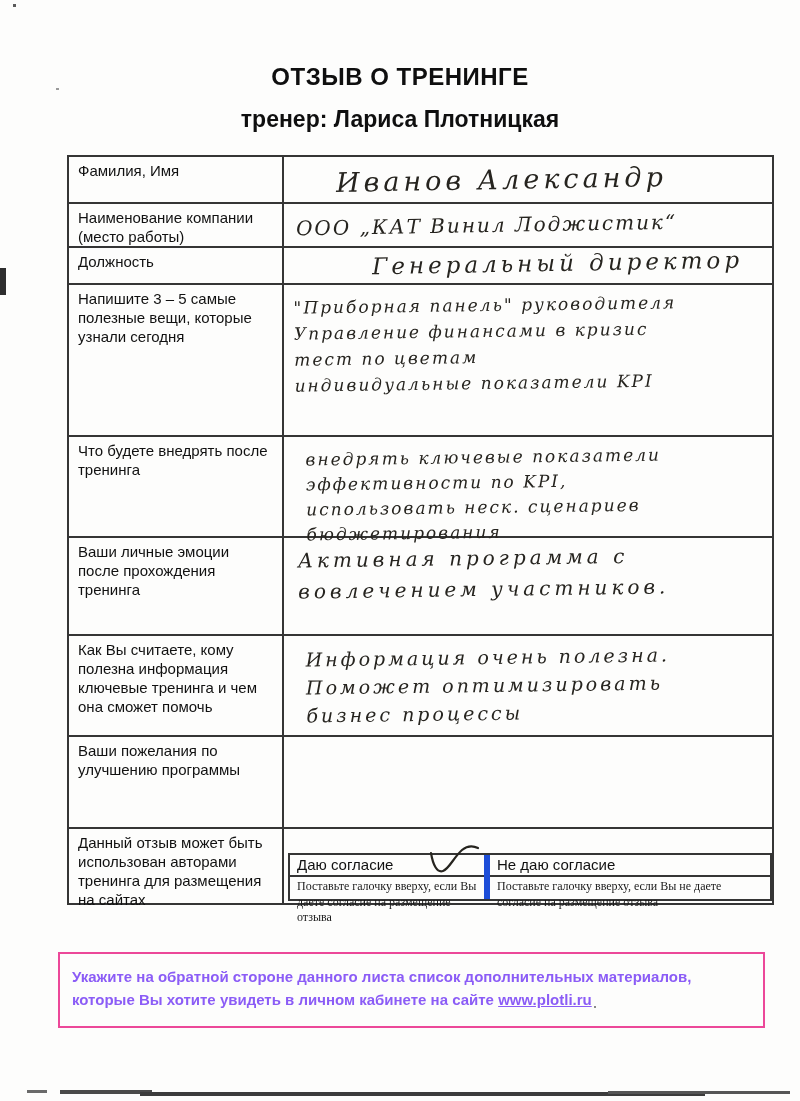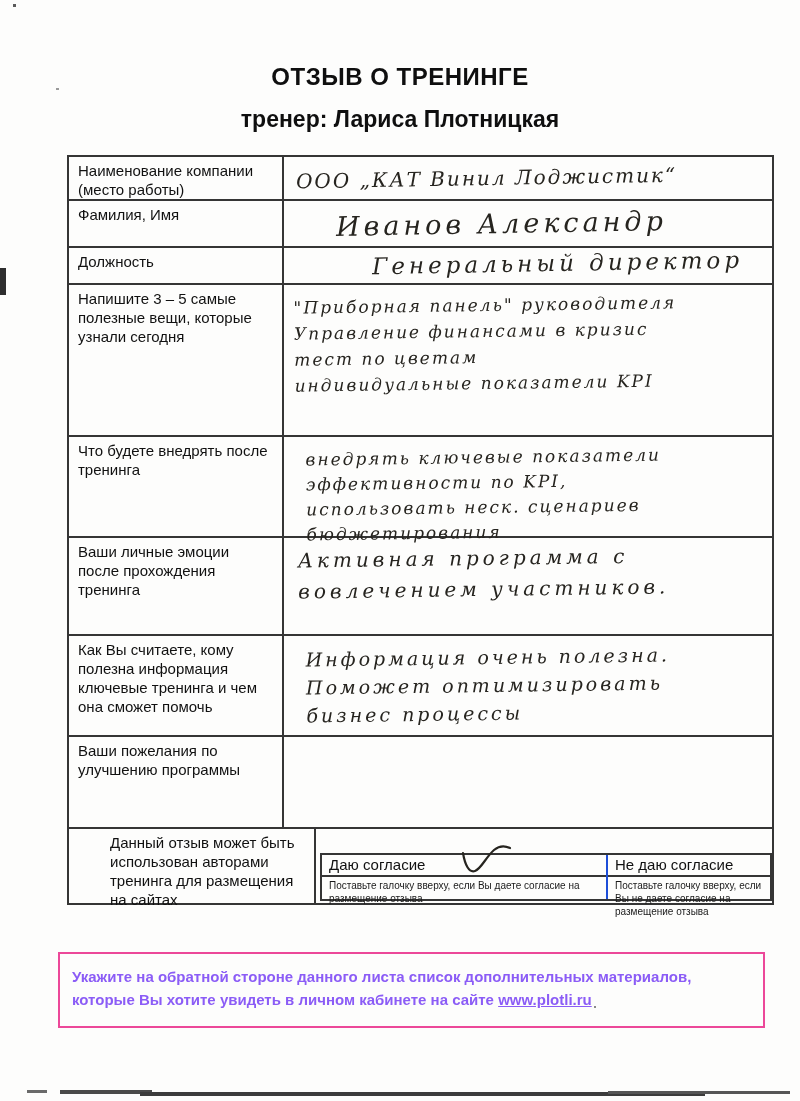--- a/index.html
+++ b/index.html
@@ -21,21 +21,21 @@
     position: absolute; top: 106px; left: 0; width: 100%;
     text-align: center; font-size: 23px; font-weight: bold; color: #0f0f0f;
   }
   .form-table {
     position: absolute; left: 67px; top: 155px; width: 707px;
     border: 2px solid #353535;
     box-sizing: border-box;
     background: #fdfdfc;
   }
   .form-row { display: flex; box-sizing: border-box; border-bottom: 2px solid #353535; }
-  .form-row:last-child { border-bottom: none; padding-left: 32px; }
+  .form-row:last-child { border-bottom: none; }
   .r1 { height: 47px; } .r2 { height: 44px; } .r3 { height: 37px; }
   .r4 { height: 79px; } .r5 { height: 152px; } .r6 { height: 101px; }
   .r7 { height: 98px; } .r8 { height: 101px; } .r9 { height: 92px; }
   .r10 { height: 74px; }
   .cell-label {
     width: 215px; box-sizing: border-box; flex: none;
     border-right: 2px solid #353535;
     padding: 5px 8px 4px 9px;
     font-size: 15px; line-height: 1.26; color: #111;
   }
@@ -55,28 +55,28 @@
   .hw-block6 { position:absolute; left:22px;  top:8px;  font-size:17px; line-height:25px; letter-spacing:2px; transform: rotate(-0.8deg); }
   .hw-block7 { position:absolute; left:14px;  top:5px;  font-size:20px; line-height:31px; letter-spacing:4px; transform: rotate(-0.8deg); }
   .hw-block8 { position:absolute; left:22px;  top:7px;  font-size:19px; line-height:28px; letter-spacing:3px; transform: rotate(-0.8deg); }
   
   .consent {
     position: absolute; left: 4px; right: 0; top: 24px; height: 48px;
     border: 2px solid #353535; box-sizing: border-box;
     display: flex; background: #fdfdfc;
   }
   .consent-col { box-sizing: border-box; display: flex; flex-direction: column; }
-  .consent-agree { width: 286px; flex: none; border-right: 2px solid #1d4ed8; }
+  .consent-agree { width: 200px; flex: none; border-right: 6px solid #1d4ed8; }
   .consent-decline { flex: 1; }
   .consent-header {
     position: relative;
     border-bottom: 2px solid #353535;
     font-size: 15px; padding: 1px 7px 2px 7px; color: #111;
   }
-  .consent-note { font-size: 10px; line-height: 1.3; padding: 2px 7px; color: #1a1a1a; }
+  .consent-note { font-size: 12px; line-height: 1.3; padding: 2px 7px; color: #1a1a1a; font-family: Liberation Serif, serif; }
   .checkmark {
     position: absolute; left: 138px; top: -10px; width: 52px; height: 34px;
   }
   
   .footer-box {
     position: absolute; left: 58px; top: 952px; width: 707px; height: 76px;
     border: 2px solid #ec4899; box-sizing: border-box;
     padding: 12px 12px 0 12px;
     font-size: 15px; font-weight: bold; line-height: 1.5; color: #8b5cf6;
   }
@@ -95,31 +95,31 @@
 </head>
 <body>
 
 <div class="page">
 
   <div class="page-title">ОТЗЫВ О ТРЕНИНГЕ</div>
   <div class="page-subtitle">тренер: Лариса Плотницкая</div>
 
   <div class="form-table">
 
+    <div class="form-row r1">
+      <div class="cell-label">Фамилия, Имя</div>
+      <div class="cell-value">
+        <div class="hw hw-name">Иванов Александр</div>
+      </div>
+    </div>
+
     <div class="form-row r2">
       <div class="cell-label">Наименование компании (место работы)</div>
       <div class="cell-value">
         <div class="hw hw-company">ООО „КАТ Винил Лоджистик“</div>
-      </div>
-    </div>
-
-    <div class="form-row r1">
-      <div class="cell-label">Фамилия, Имя</div>
-      <div class="cell-value">
-        <div class="hw hw-name">Иванов Александр</div>
       </div>
     </div>
 
     <div class="form-row r3">
       <div class="cell-label">Должность</div>
       <div class="cell-value">
         <div class="hw hw-post">Генеральный директор</div>
       </div>
     </div>
 

